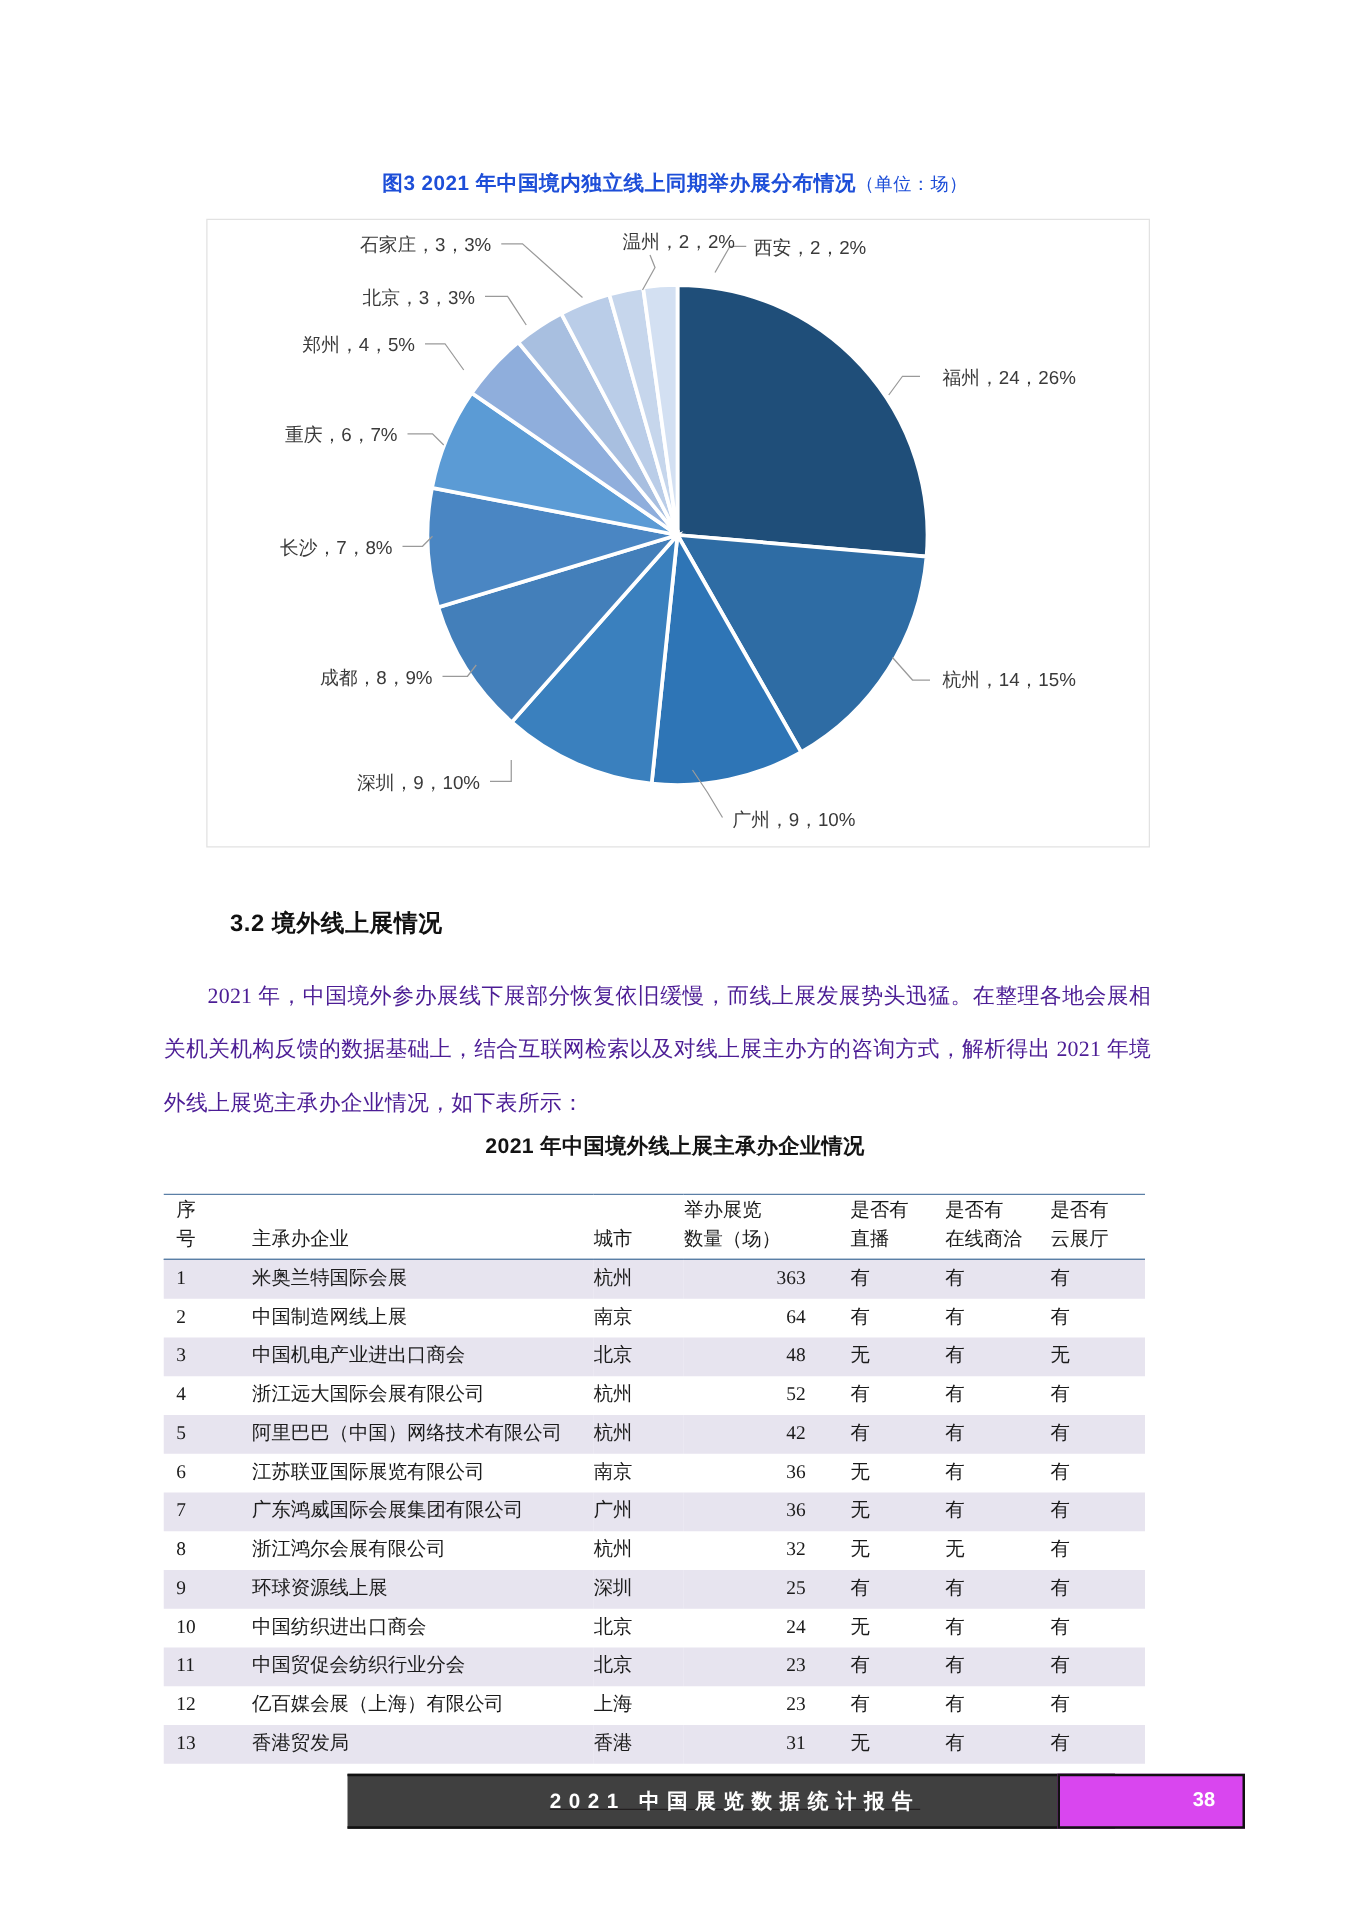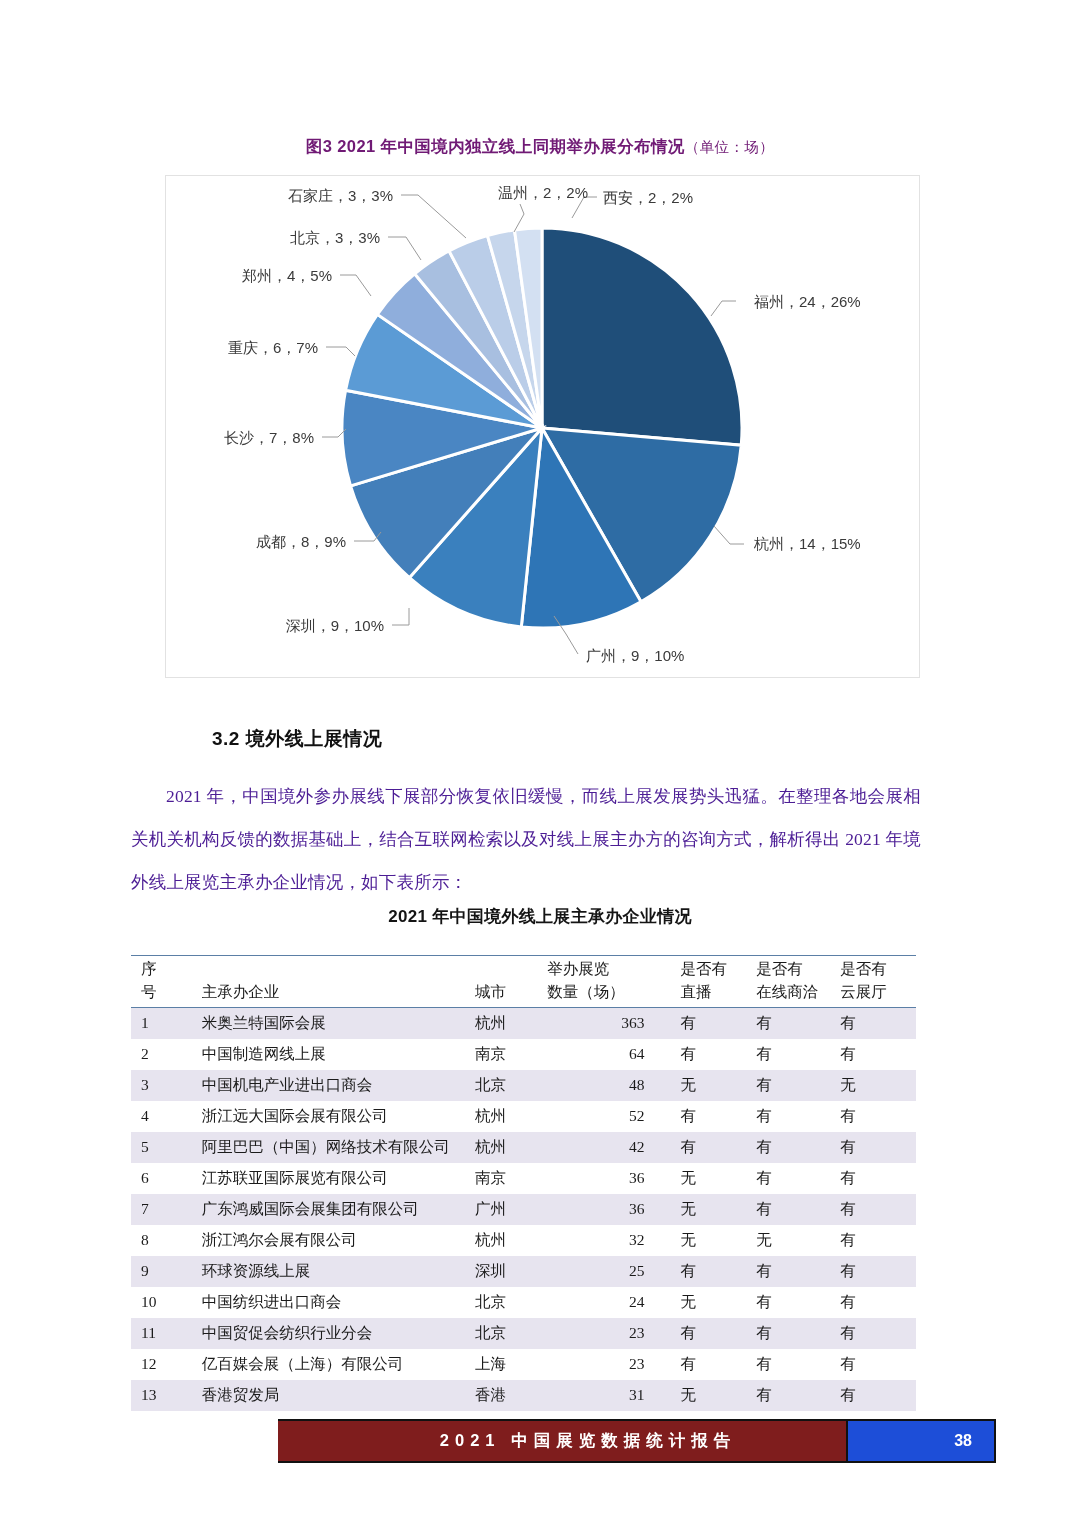--- a/index.html
+++ b/index.html
@@ -19,21 +19,21 @@
   
   .fig-caption {
     position: absolute;
     left: 0;
     right: 0;
     top: 136px;
     text-align: center;
     font-size: 16.5px;
     font-weight: bold;
     letter-spacing: 0.4px;
-    color: #701a75;
+    color: #1d4ed8;
     white-space: nowrap;
   }
   .fig-caption .unit {
     font-weight: normal;
     font-size: 14.5px;
   }
 
   
   .chart-frame {
     position: absolute;
@@ -54,21 +54,21 @@
   }
   .pie-label {
     font-family: "Liberation Sans", "DejaVu Sans", sans-serif;
     font-size: 15px;
     fill: #3a3a3a;
   }
 
   
   .section-head {
     position: absolute;
-    left: 212px;
+    left: 184px;
     top: 726px;
     font-size: 19px;
     font-weight: bold;
     color: #111111;
     letter-spacing: 0.5px;
   }
 
   
   .body-par {
     position: absolute;
@@ -143,42 +143,43 @@
     top: 1419px;
     width: 718px;
     height: 44px;
   }
   .footer-bar {
     position: absolute;
     left: 0;
     top: 0;
     width: 614px;
     height: 44px;
-    background: #7f1d1d;
+    background: #404040;
     border-top: 2.5px solid #111;
     border-bottom: 2.5px solid #111;
     box-sizing: border-box;
     display: flex;
     align-items: center;
     justify-content: center;
+    text-decoration: underline;
   }
   .footer-bar span {
     color: #ffffff;
     font-size: 16.5px;
     font-weight: bold;
     letter-spacing: 6px;
     padding-left: 6px;
   }
   .footer-page {
     position: absolute;
     left: 568px;
     top: 0;
     width: 150px;
     height: 44px;
-    background: #1d4ed8;
+    background: #d946ef;
     border: 2.5px solid #111;
     box-sizing: border-box;
     display: flex;
     align-items: center;
     justify-content: flex-end;
   }
   .footer-page span {
     color: #ffffff;
     font-size: 16px;
     font-weight: bold;

